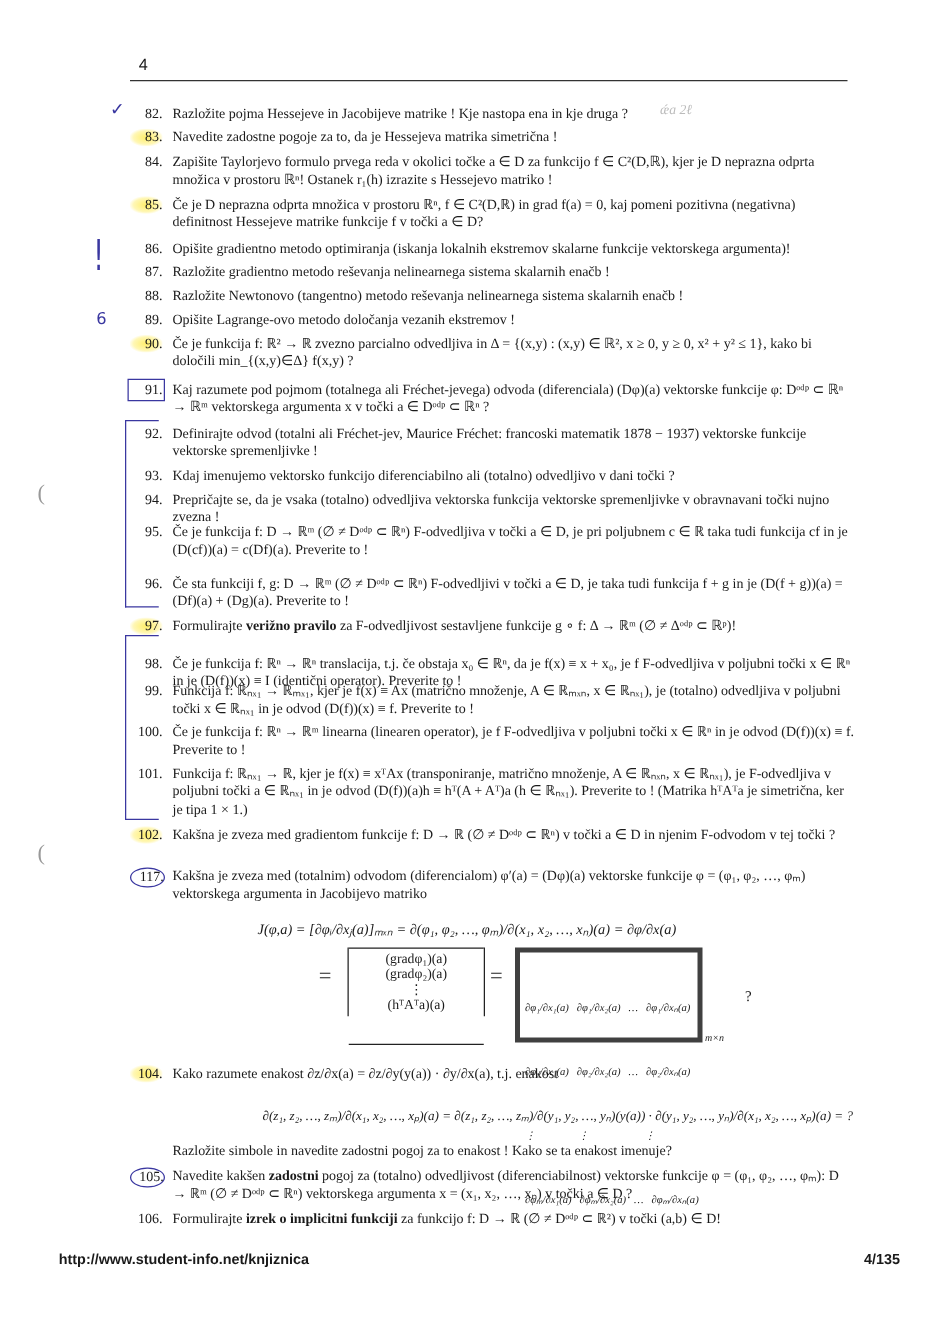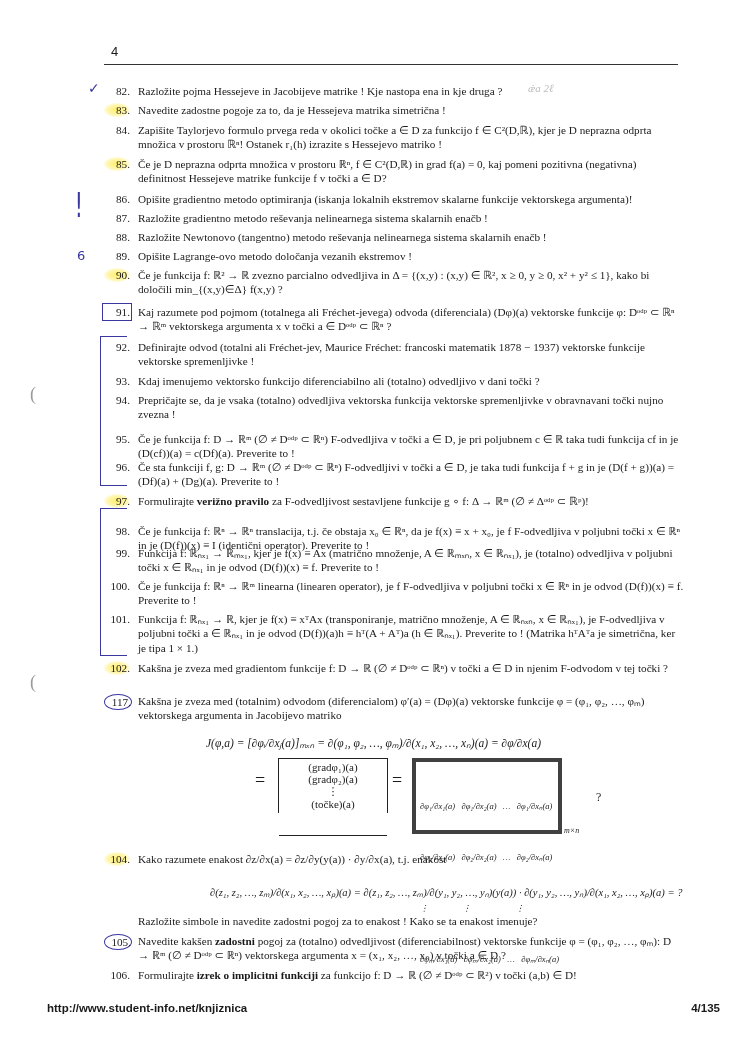--- a/index.html
+++ b/index.html
@@ -96,21 +96,21 @@
 <div class="q" style="top:374px;">
   <span class="num">93.</span>
   <span class="txt">Kdaj imenujemo vektorsko funkcijo diferenciabilno ali (totalno) odvedljivo v dani točki ?</span>
 </div>
 
 <div class="q" style="top:393px;">
   <span class="num">94.</span>
   <span class="txt">Prepričajte se, da je vsaka (totalno) odvedljiva vektorska funkcija vektorske spremenljivke v obravnavani točki nujno zvezna !</span>
 </div>
 
-<div class="q" style="top:432px;">
+<div class="q" style="top:419px;">
   <span class="num">95.</span>
   <span class="txt">Če je funkcija f: D → ℝᵐ (∅ ≠ Dᵒᵈᵖ ⊂ ℝⁿ) F-odvedljiva v točki a ∈ D, je pri poljubnem c ∈ ℝ taka tudi funkcija cf in je (D(cf))(a) = c(Df)(a). Preverite to !</span>
 </div>
 
 <div class="q" style="top:460px;">
   <span class="num">96.</span>
   <span class="txt">Če sta funkciji f, g: D → ℝᵐ (∅ ≠ Dᵒᵈᵖ ⊂ ℝⁿ) F-odvedljivi v točki a ∈ D, je taka tudi funkcija f + g in je (D(f + g))(a) = (Df)(a) + (Dg)(a). Preverite to !</span>
 </div>
 
 <div class="q" style="top:494px;">
@@ -150,21 +150,21 @@
   <span class="txt">Kakšna je zveza med (totalnim) odvodom (diferencialom) φ′(a) = (Dφ)(a) vektorske funkcije φ = (φ₁, φ₂, …, φₘ) vektorskega argumenta in Jacobijevo matriko</span>
 </div>
 
 <div class="formula" style="left:206px;top:735px;">J(φ,a)  =  [∂φᵢ/∂xⱼ(a)]ₘₓₙ = ∂(φ₁, φ₂, …, φₘ)/∂(x₁, x₂, …, xₙ)(a) = ∂φ/∂x(a)</div>
 <div style="position:absolute;left:255px;top:770px;font-size:18px;">=</div>
 <div style="position:absolute;left:278px;top:758px;width:108px;height:55px;border:1px solid #222;border-top:none;border-bottom:none;font-size:11px;text-align:center;">
   <div style="border-top:1px solid #222;border-bottom:1px solid #222;height:74px;padding-top:2px;">
     <div>(gradφ₁)(a)</div>
     <div>(gradφ₂)(a)</div>
     <div>⋮</div>
-    <div>(točke)(a)</div>
+    <div>(hᵀAᵀa)(a)</div>
   </div>
 </div>
 <div style="position:absolute;left:392px;top:770px;font-size:18px;">=</div>
 <div style="position:absolute;left:412px;top:758px;width:150px;height:76px;border:4px solid #404040;font-size:8.5px;font-style:italic;white-space:pre;padding:2px 4px;box-sizing:border-box;line-height:17px;">
   <div>∂φ₁/∂x₁(a)   ∂φ₁/∂x₂(a)   …   ∂φ₁/∂xₙ(a)</div>
   <div>∂φ₂/∂x₁(a)   ∂φ₂/∂x₂(a)   …   ∂φ₂/∂xₙ(a)</div>
   <div>⋮                ⋮                     ⋮</div>
   <div>∂φₘ/∂x₁(a)   ∂φₘ/∂x₂(a)   …   ∂φₘ/∂xₙ(a)</div>
 </div>
 <div style="position:absolute;left:564px;top:826px;font-size:8px;font-style:italic;">m×n</div>

